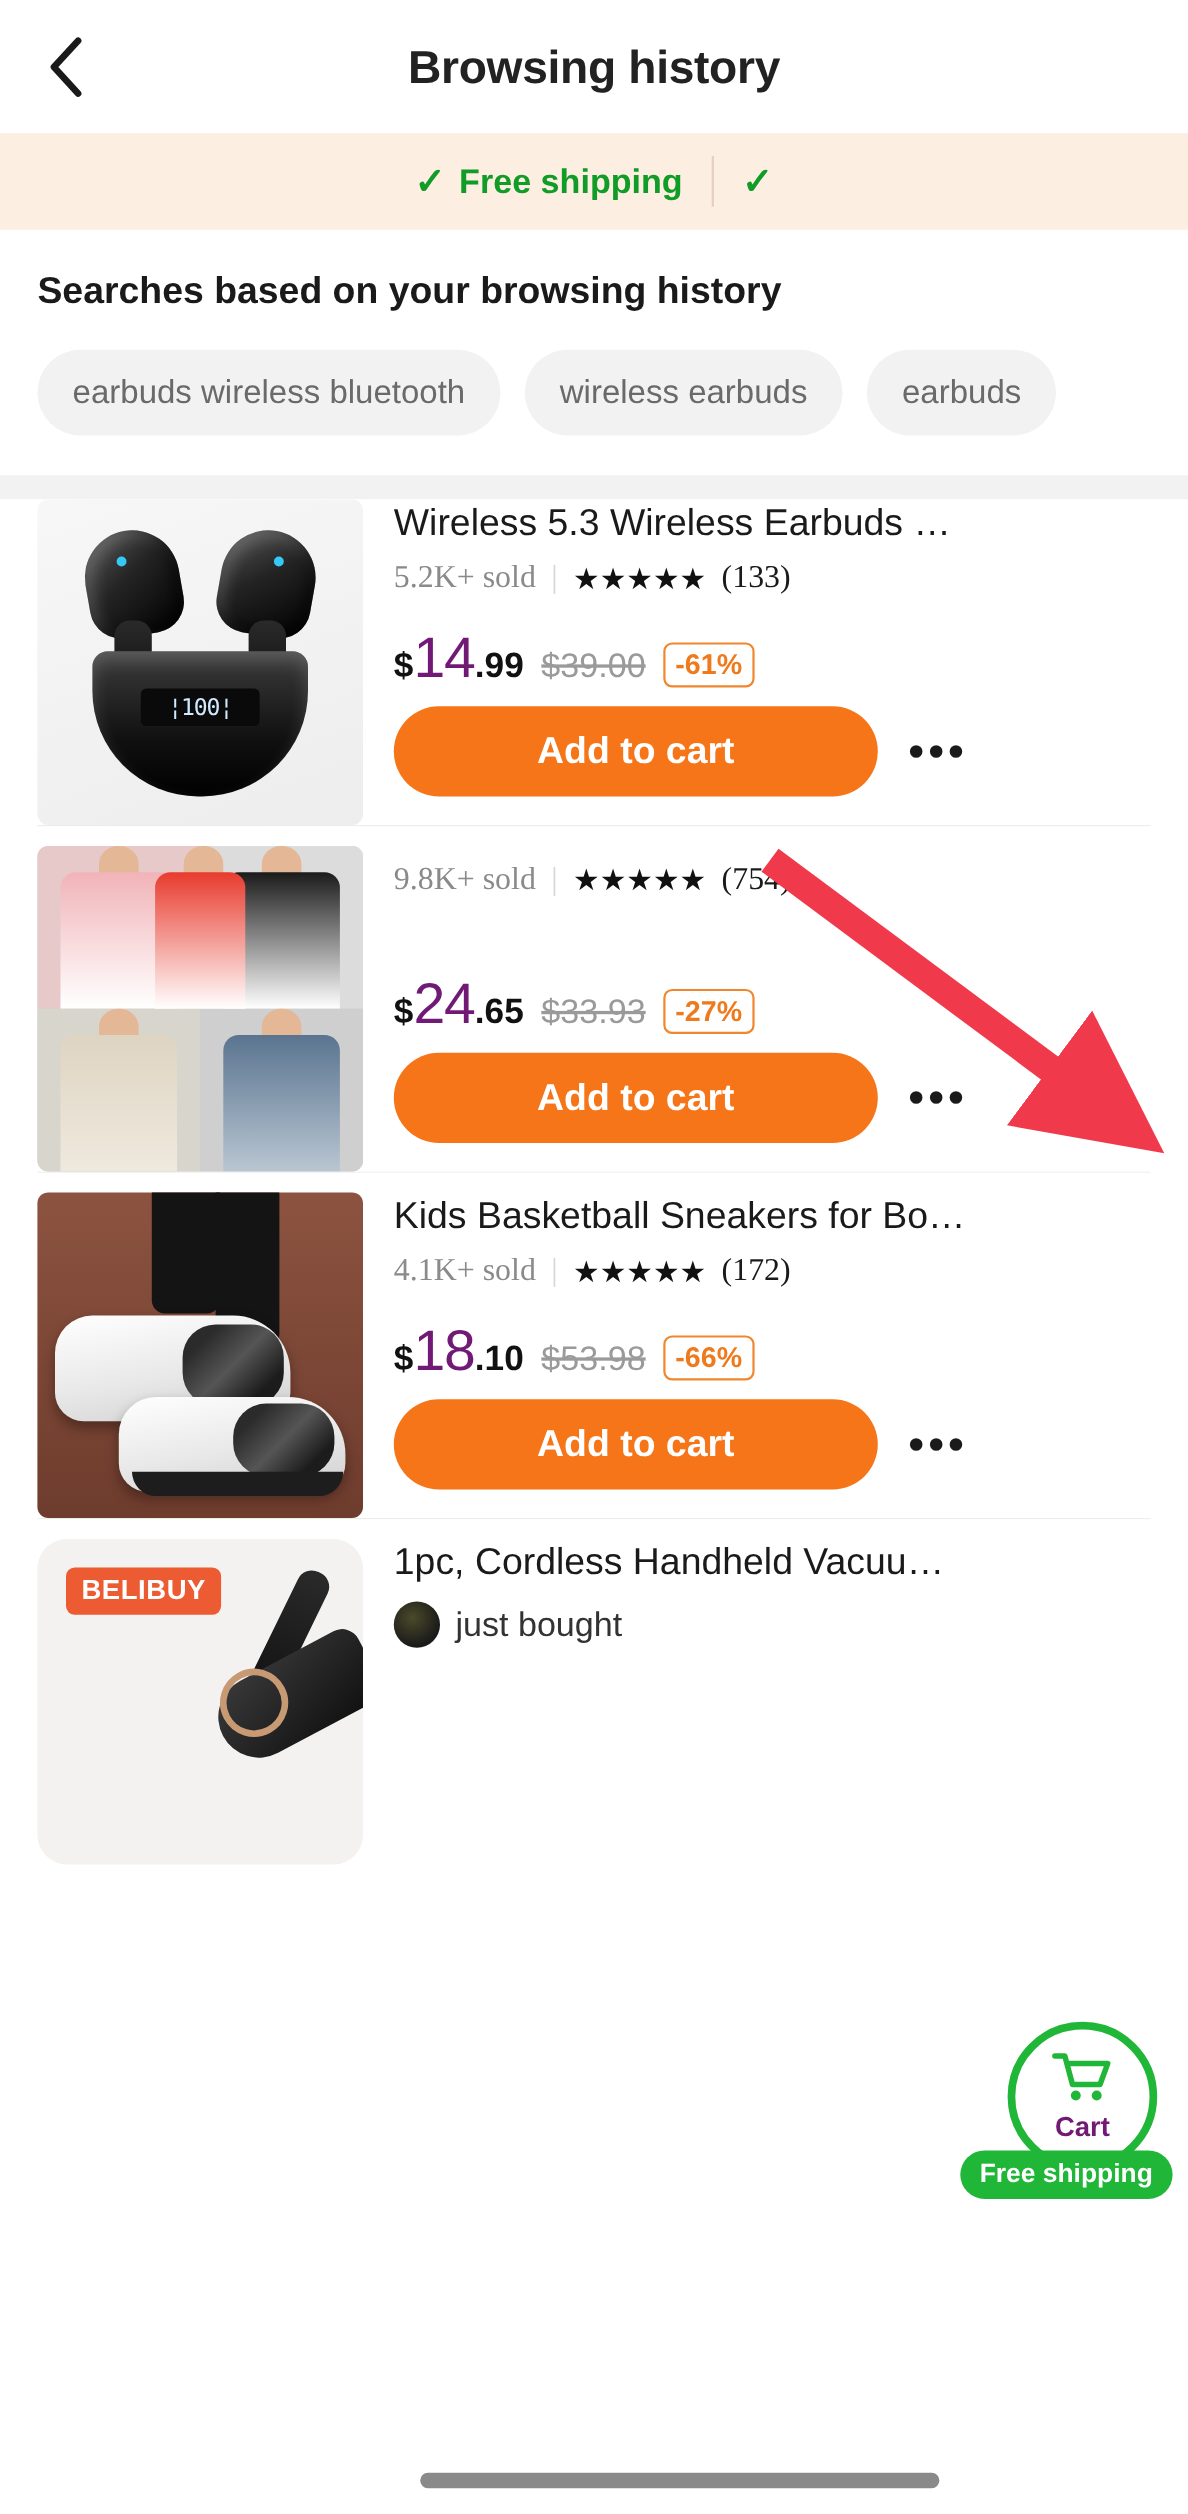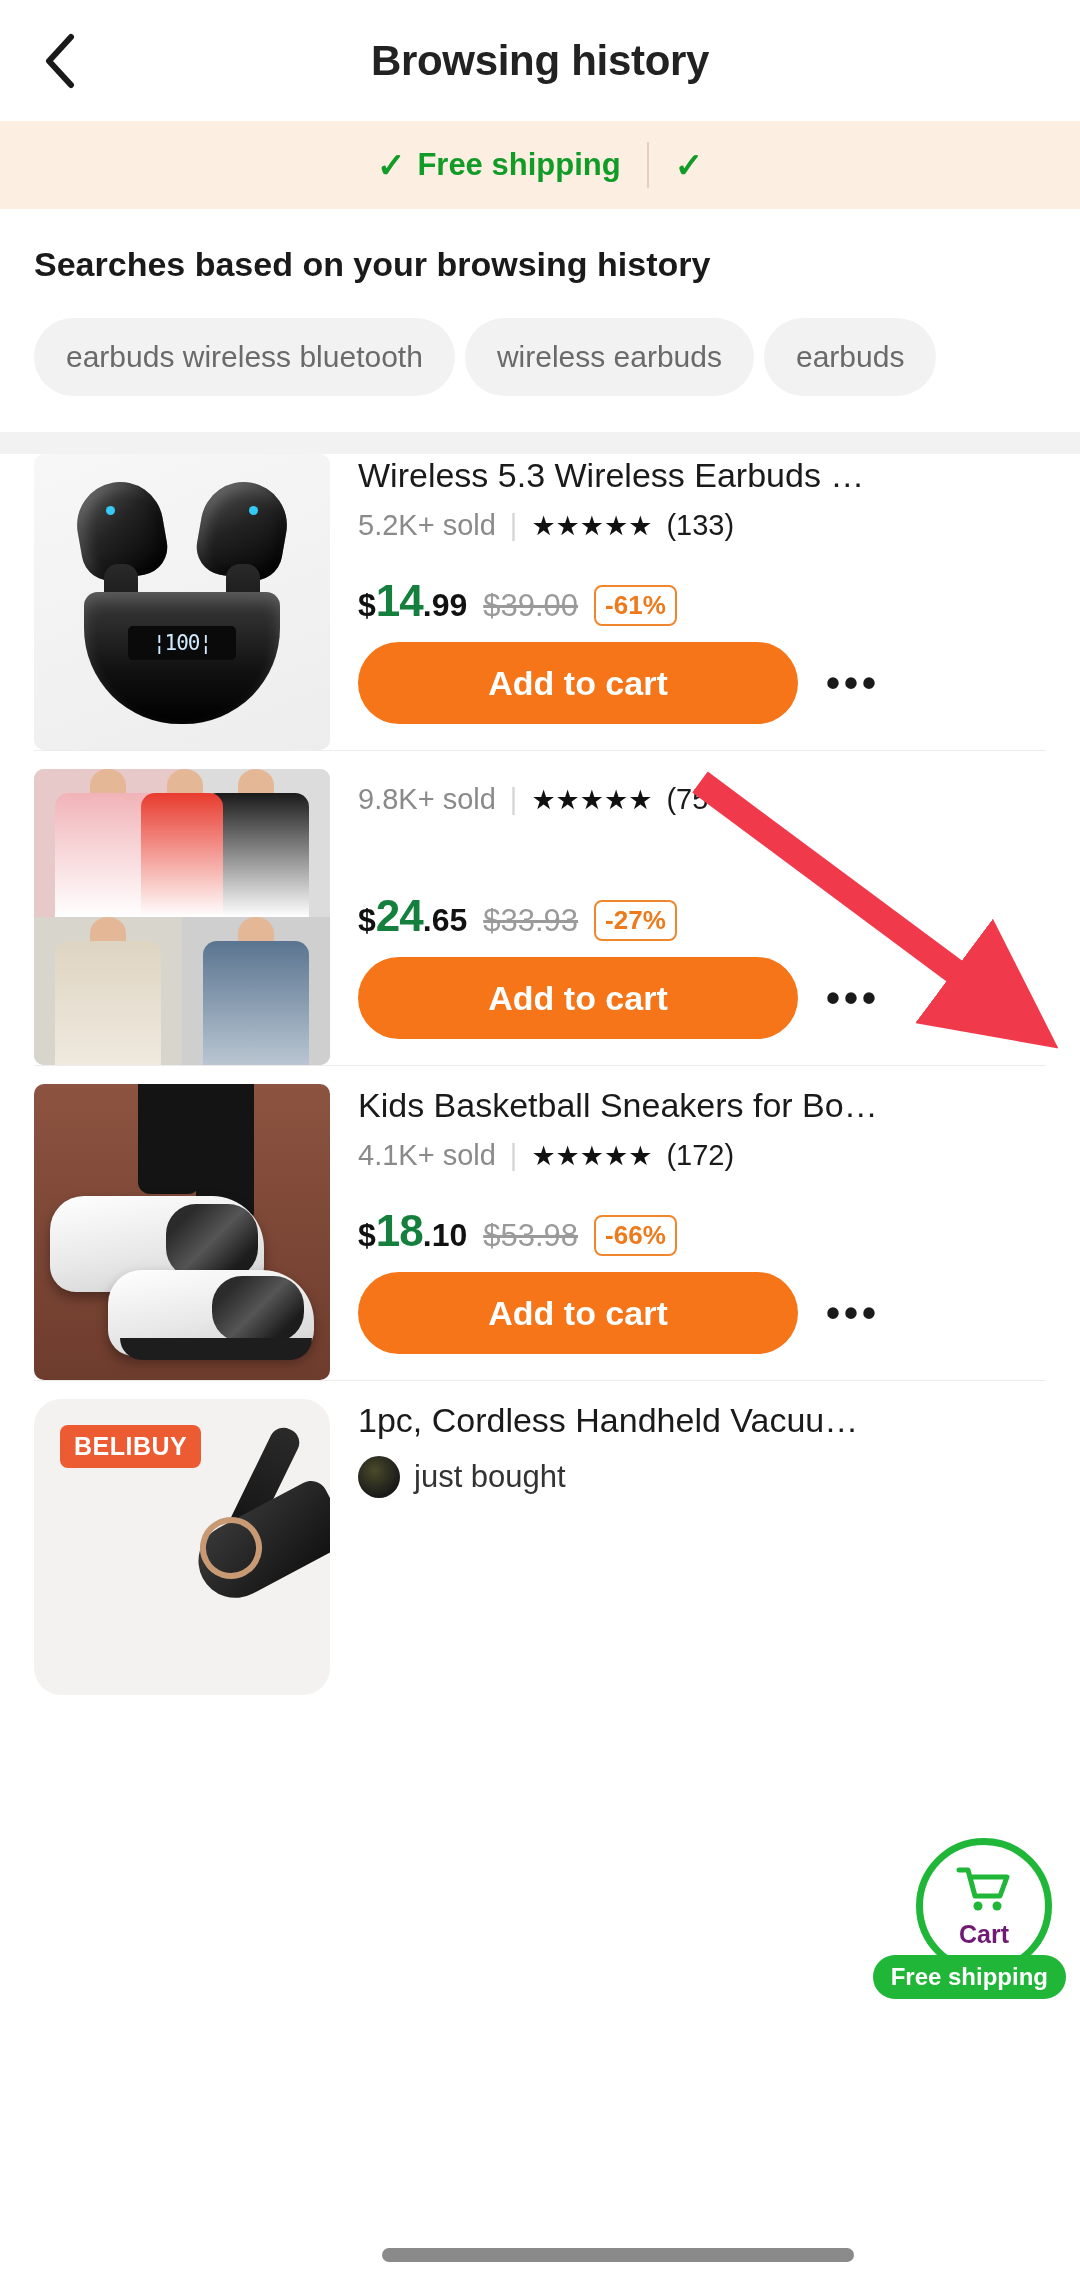--- a/index.html
+++ b/index.html
@@ -42,21 +42,21 @@
   .promo-check { color: #119B27; font-size: 34px; font-weight: 700; line-height: 1; }
   .promo-text { color: #119B27; font-size: 31px; font-weight: 700; white-space: nowrap; }
 
   
   .searches { background: #fff; padding: 36px 0 0 0; }
   .searches-title {
     font-size: 34px; font-weight: 700; color: #1a1a1a;
     padding: 0 34px 0 34px;
   }
   .chips {
-    display: flex; gap: 10px; padding: 34px 34px 36px 34px;
+    display: flex; gap: 22px; padding: 34px 34px 36px 34px;
     white-space: nowrap; overflow: hidden;
   }
   .chip {
     background: #F2F2F2; color: #6a6a6a; font-size: 30px;
     border-radius: 46px; padding: 22px 32px; flex: 0 0 auto;
     cursor: pointer;
   }
 
   .section-gap { height: 22px; background: #F2F2F2; }
 
@@ -85,31 +85,32 @@
   }
   .prod-title {
     font-size: 34px; color: #1a1a1a; line-height: 1.16;
     white-space: nowrap; overflow: hidden; text-overflow: ellipsis;
     margin-top: 2px;
   }
   .meta {
     display: flex; align-items: center; gap: 14px;
     margin-top: 14px; font-size: 29px; color: #8a8a8a;
     white-space: nowrap;
+    font-family: Liberation Serif, serif;
   }
   .meta-div { color: #D6D6D6; }
   .stars { color: #111; font-size: 27px; letter-spacing: 0px; }
   .rev { color: #1a1a1a; font-size: 29px; }
 
   .price-row {
     display: flex; align-items: baseline; gap: 16px;
     margin-top: auto; margin-bottom: 14px;
   }
   .price-cur { font-size: 32px; font-weight: 700; color: #111; }
-  .price-int { font-size: 44px; font-weight: 700; color: #15803d; letter-spacing: -1px; }
+  .price-int { font-size: 52px; font-weight: 400; color: #701a75; letter-spacing: -1px; }
   .price-dec { font-size: 32px; font-weight: 700; color: #111; }
   .price-old {
     font-size: 31px; color: #9a9a9a; text-decoration: line-through;
   }
   .disc-badge {
     border: 2px solid #F0872E; color: #EE7A1C; border-radius: 8px;
     font-size: 26px; font-weight: 700; padding: 3px 9px;
     position: relative; top: -2px;
   }
 

